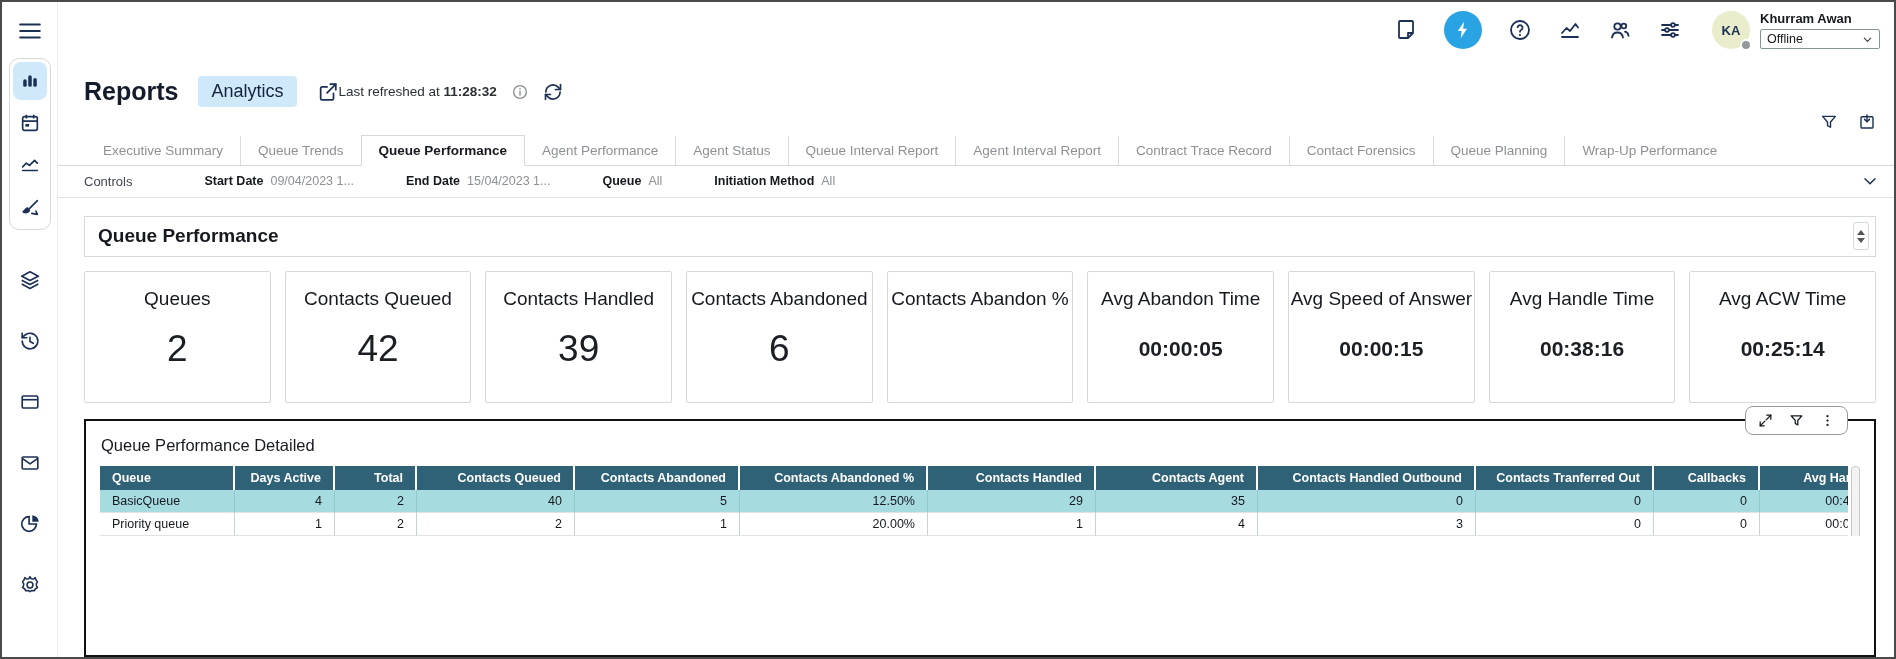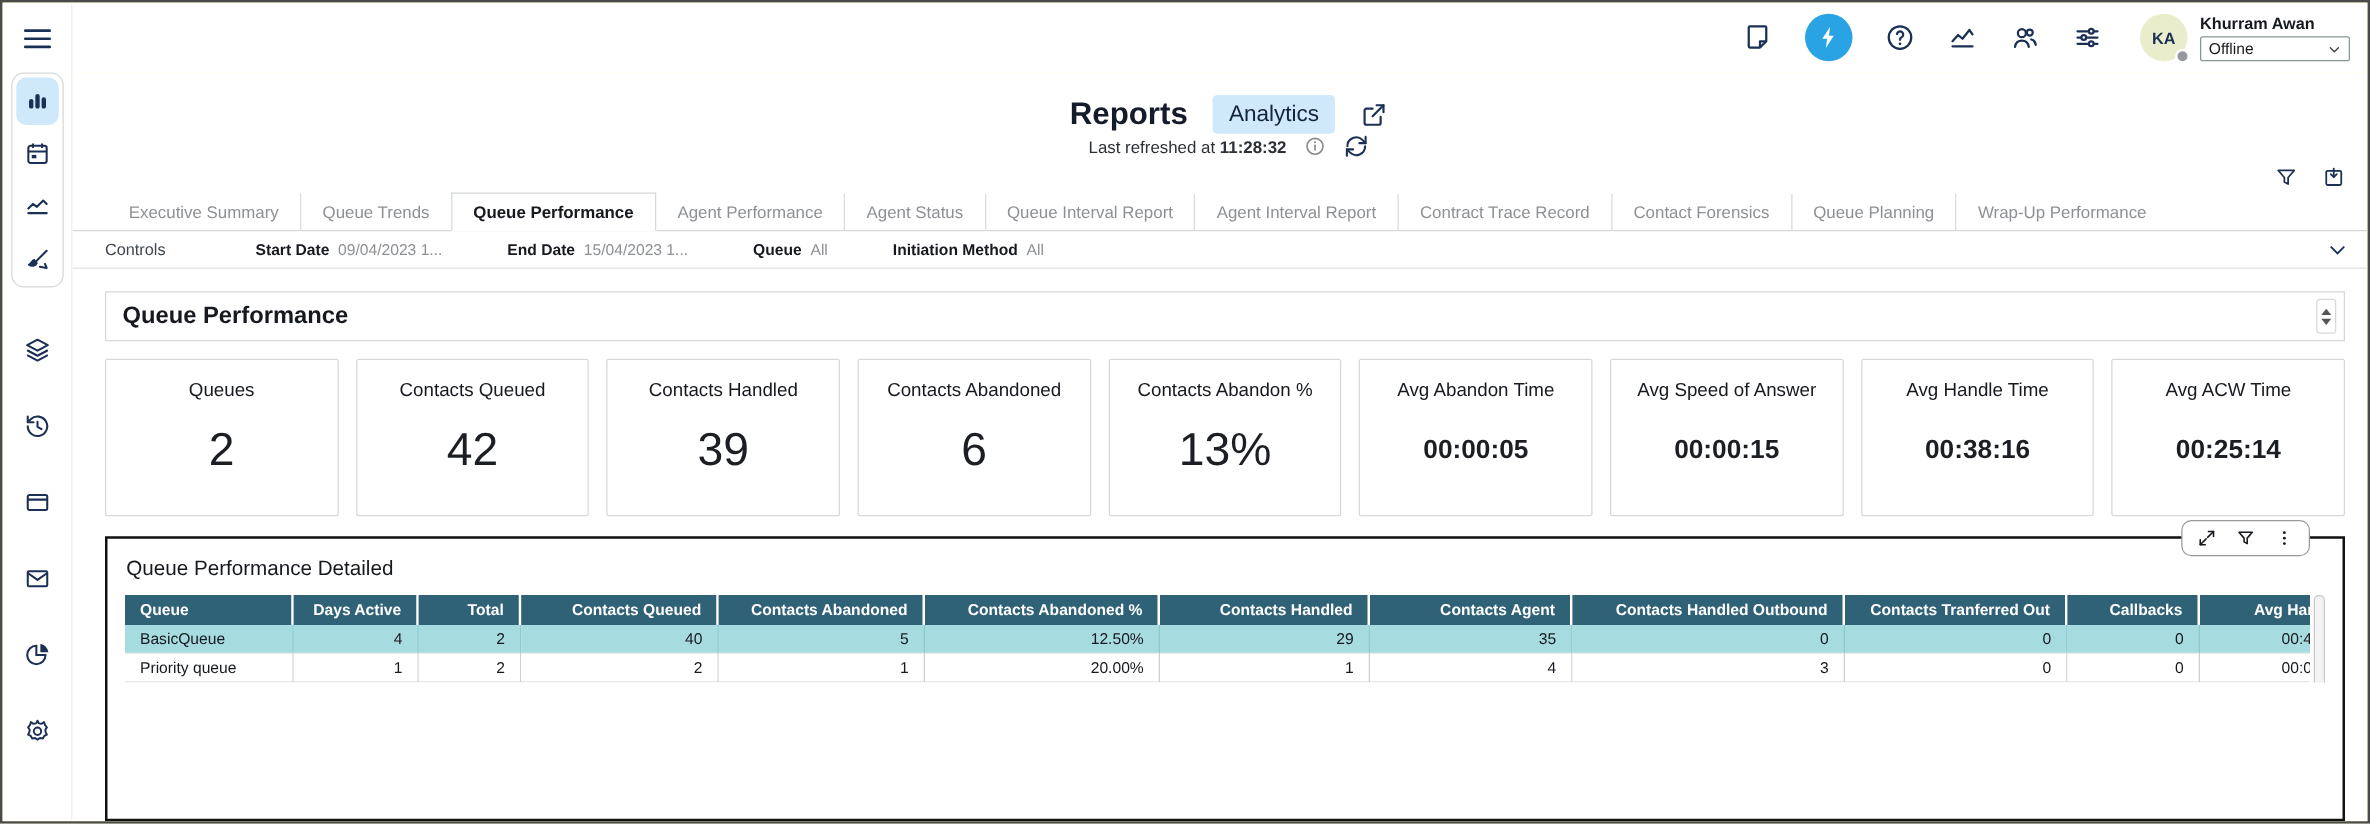--- a/index.html
+++ b/index.html
@@ -1,18 +1,18 @@
 <!DOCTYPE html>
 <html><head>
 <meta charset="utf-8">
 <style>
   * { box-sizing: border-box; margin: 0; padding: 0; }
   html,body { width:1896px; height:659px; overflow:hidden;
     font-family:"Liberation Sans", sans-serif; background:#fff; }
-  .screen { width:1896px; height:659px; border:2px solid #4a4a4a; display:flex; overflow:hidden; background:#fef9c3; }
+  .screen { width:1896px; height:659px; border:2px solid #4a4a4a; display:flex; overflow:hidden; background:#000000; }
 
   
   .sidebar { width:56px; flex:0 0 56px; border-right:1px solid #eaeded; display:flex; flex-direction:column; align-items:center; background:#fff; }
   .hamburger { margin-top:16px; width:26px; height:26px; color:#1b3054; cursor:pointer; }
   .nav-group { margin-top:14px; width:42px; border:1px solid #d5d9d9; border-radius:10px; padding:3px; display:flex; flex-direction:column; gap:4px; }
   .nav-item { width:34px; height:38px; display:flex; align-items:center; justify-content:center; color:#1b3054; border-radius:8px; cursor:pointer; }
   .nav-item.active { background:#cfe9fb; }
   .nav-single { margin-top:38px; display:flex; flex-direction:column; gap:37px; align-items:center; }
   .nav-single .nav-item { height:24px; }
   .icon-20 { width:22px; height:22px; }
@@ -27,21 +27,21 @@
   .user-block { display:flex; align-items:flex-start; gap:10px; margin-left:4px; }
   .avatar { position:relative; width:38px; height:38px; border-radius:50%; background:#e9edcb; color:#1b3054; font-weight:bold; font-size:13px; display:flex; align-items:center; justify-content:center; }
   .status-dot { position:absolute; right:-2px; bottom:-2px; width:12px; height:12px; border-radius:50%; background:#95989c; border:2px solid #fff; }
   .user-meta { display:flex; flex-direction:column; gap:3px; }
   .user-name { font-size:13px; color:#16191f; font-weight:700; }
   .status-select { width:120px; border:1px solid #879596; border-radius:2px; padding:2px 6px; font-size:12.5px; color:#16191f; display:flex; align-items:center; justify-content:space-between; cursor:pointer; background:#fff; }
   .status-select svg { width:11px; height:11px; color:#444; }
 
   
   .content { flex:1; overflow:hidden; display:flex; flex-direction:column; background:#fff; }
-  .page-header { display:flex; align-items:center; justify-content:flex-start; padding:18px 12px 6px 26px;flex-direction:column; }
+  .page-header { display:flex; align-items:center; justify-content:flex-start; padding:18px 12px 6px 26px; }
   .ph-left { display:flex; align-items:center; gap:20px; }
   .page-title { font-size:25px; font-weight:700; color:#141c2b; }
   .badge { background:#cfe9fb; color:#16223c; font-size:18px; font-weight:400; padding:5px 13px; border-radius:4px; }
   .ext-icon { width:22px; height:22px; color:#1b3054; cursor:pointer; }
   .ph-right { display:flex; align-items:center; gap:14px; }
   .refreshed { font-size:13.5px; color:#2b2f36; }
   .refreshed b { font-weight:700; }
   .info-icon { width:18px; height:18px; color:#8a8d90; cursor:pointer; }
   .refresh-icon { width:20px; height:20px; color:#1b3054; cursor:pointer; }
 
@@ -67,21 +67,21 @@
   .section-box { margin:18px 18px 0 26px; border:1px solid #d5d9d9; background:#fff; height:42px; display:flex; align-items:center; justify-content:space-between; padding:0 6px 0 13px; }
   .section-title { font-size:19px; font-weight:700; color:#16191f; }
   .spinner { width:16px; height:28px; border:1px solid #d5d9d9; border-radius:3px; display:flex; flex-direction:column; align-items:center; justify-content:center; gap:3px; cursor:pointer; }
   .spinner i { display:block; width:0; height:0; border-left:4px solid transparent; border-right:4px solid transparent; }
   .spinner .up { border-bottom:5px solid #555; }
   .spinner .down { border-top:5px solid #555; }
 
   
   .cards { display:flex; gap:14px; margin:14px 18px 0 26px; height:133px; }
   .card { flex:1; border:1px solid #d5d9d9; border-radius:2px; background:#fff; display:flex; flex-direction:column; align-items:center; padding-top:16px; }
-  .card-label { font-size:15px; color:#16191f; }
+  .card-label { font-size:19px; color:#16191f; }
   .card-value { flex:1; display:flex; align-items:center; font-size:37px; color:#1b1f24; margin-bottom:14px; }
   .card-value.time { font-size:21px; font-weight:700; }
 
   
   .widget { position:relative; margin:16px 18px 0 26px; border:2px solid #111; background:#fff; height:240px; }
   .widget-toolbar { position:absolute; top:-15px; right:26px; background:#fff; border:1px solid #9a9a9a; border-radius:8px; padding:6px 12px; display:flex; gap:16px; align-items:center; }
   .widget-toolbar .wt-icon { width:15px; height:15px; color:#16191f; cursor:pointer; }
   .widget-title { font-size:16.5px; font-weight:400; color:#16191f; padding:15px 16px 11px 15px; }
   .table-wrap { position:relative; margin:0 14px; padding-right:12px; overflow:hidden; }
   .table-clip { overflow:hidden; }
@@ -340,21 +340,20 @@
         <div class="card">
           <span class="card-label">Contacts Handled</span>
           <span class="card-value">39</span>
         </div>
         <div class="card">
           <span class="card-label">Contacts Abandoned</span>
           <span class="card-value">6</span>
         </div>
         <div class="card">
           <span class="card-label">Contacts Abandon %</span>
-          <span class="card-value">13%</span>
         </div>
         <div class="card">
           <span class="card-label">Avg Abandon Time</span>
           <span class="card-value time">00:00:05</span>
         </div>
         <div class="card">
           <span class="card-label">Avg Speed of Answer</span>
           <span class="card-value time">00:00:15</span>
         </div>
         <div class="card">

